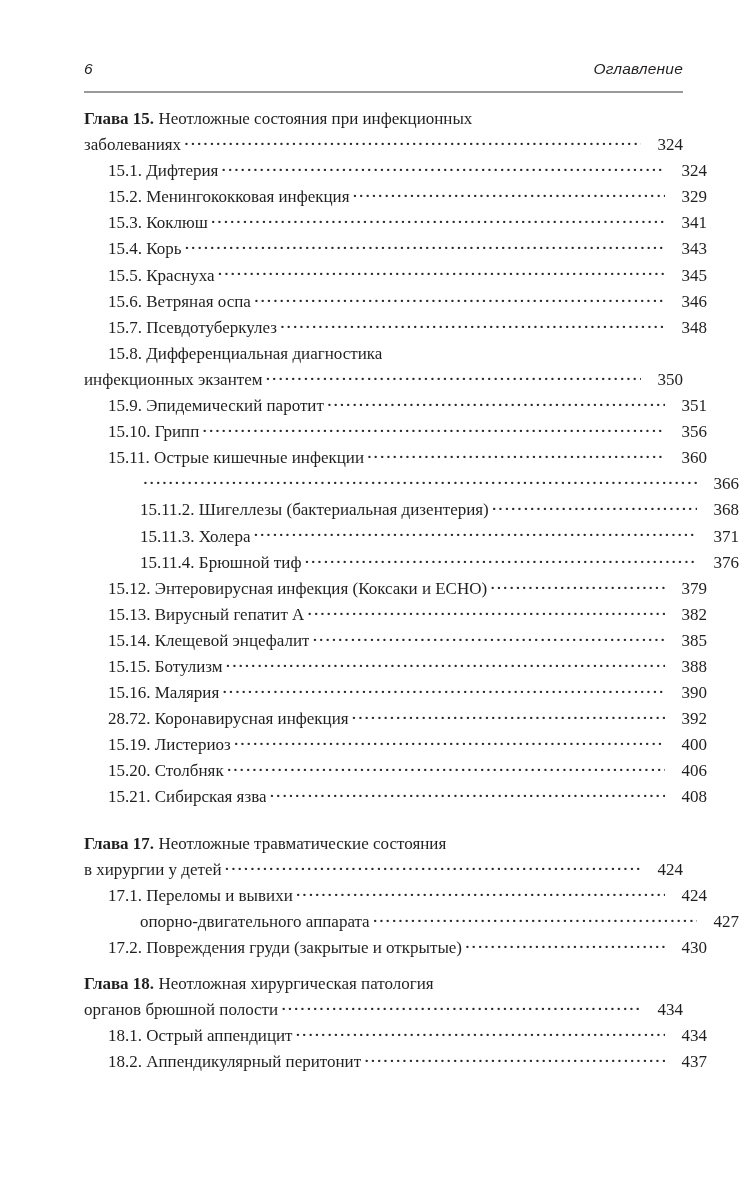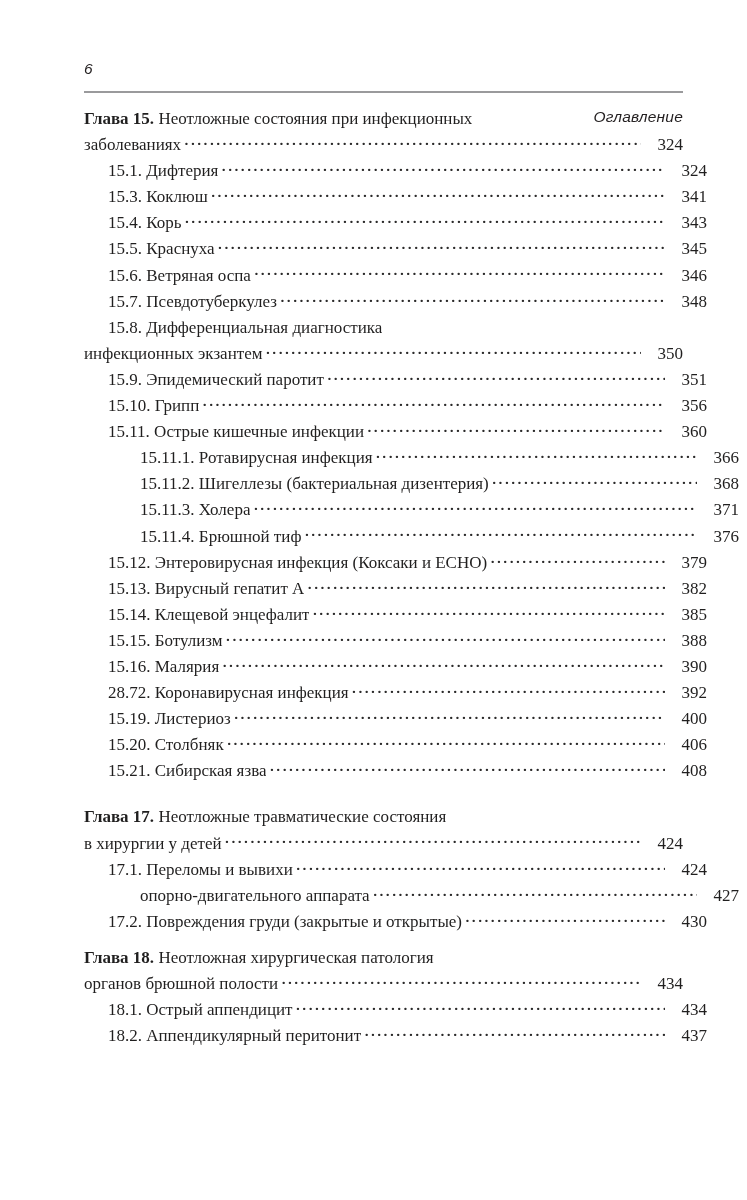--- a/index.html
+++ b/index.html
@@ -35,21 +35,21 @@
     display: flex;
     align-items: flex-start;
     justify-content: space-between;
     font-family: "Liberation Sans", "DejaVu Sans", sans-serif;
     font-style: italic;
     font-size: 15.5px;
     letter-spacing: 0.2px;
     color: #231f20;
   }
   .folio { font-size: 15.5px; }
-  .head-title { font-size: 15.5px; margin-top: 48px; }
+  .head-title { font-size: 15.5px; }
 
   .head-rule {
     position: absolute;
     left: 84px;
     right: 64px;
     top: 91px;
     height: 2px;
     background: #9a9a9c;
   }
 
@@ -136,20 +136,25 @@
         <span class="txt">заболеваниях</span>
         <span class="leader"></span>
         <span class="pg">324</span>
       </div>
       <div class="entry lvl1">
         <span class="txt">15.1. Дифтерия</span>
         <span class="leader"></span>
         <span class="pg">324</span>
       </div>
       <div class="entry lvl1">
+        <span class="txt">15.2. Менингококковая инфекция</span>
+        <span class="leader"></span>
+        <span class="pg">329</span>
+      </div>
+      <div class="entry lvl1">
         <span class="txt">15.3. Коклюш</span>
         <span class="leader"></span>
         <span class="pg">341</span>
       </div>
       <div class="entry lvl1">
         <span class="txt">15.4. Корь</span>
         <span class="leader"></span>
         <span class="pg">343</span>
       </div>
       <div class="entry lvl1">
@@ -184,21 +189,20 @@
         <span class="txt">15.10. Грипп</span>
         <span class="leader"></span>
         <span class="pg">356</span>
       </div>
       <div class="entry lvl1">
         <span class="txt">15.11. Острые кишечные инфекции</span>
         <span class="leader"></span>
         <span class="pg">360</span>
       </div>
       <div class="entry lvl2">
-        <span class="txt">15.11.1. Ротавирусная инфекция</span>
         <span class="leader"></span>
         <span class="pg">366</span>
       </div>
       <div class="entry lvl2">
         <span class="txt">15.11.2. Шигеллезы (бактериальная дизентерия)</span>
         <span class="leader"></span>
         <span class="pg">368</span>
       </div>
       <div class="entry lvl2">
         <span class="txt">15.11.3. Холера</span>

